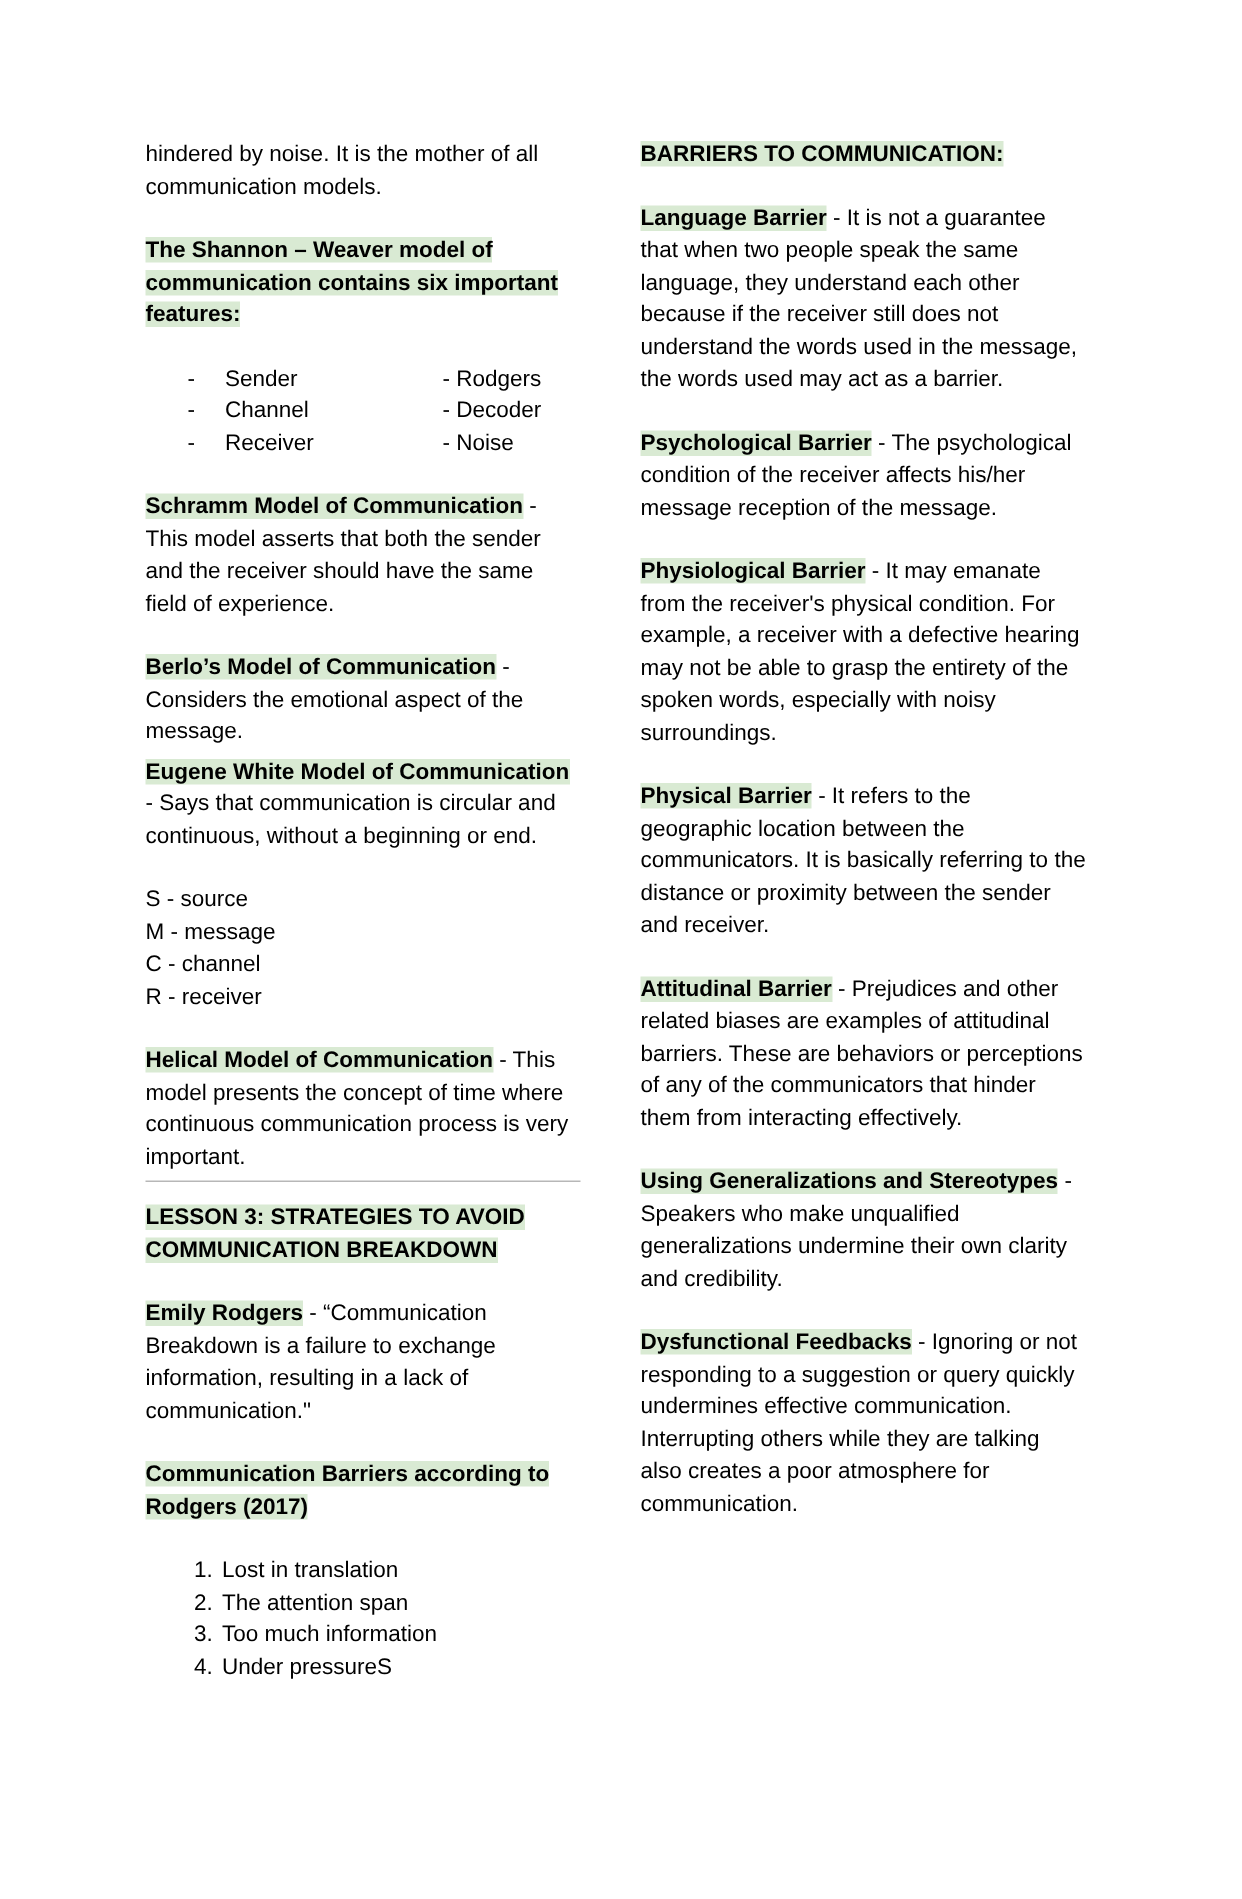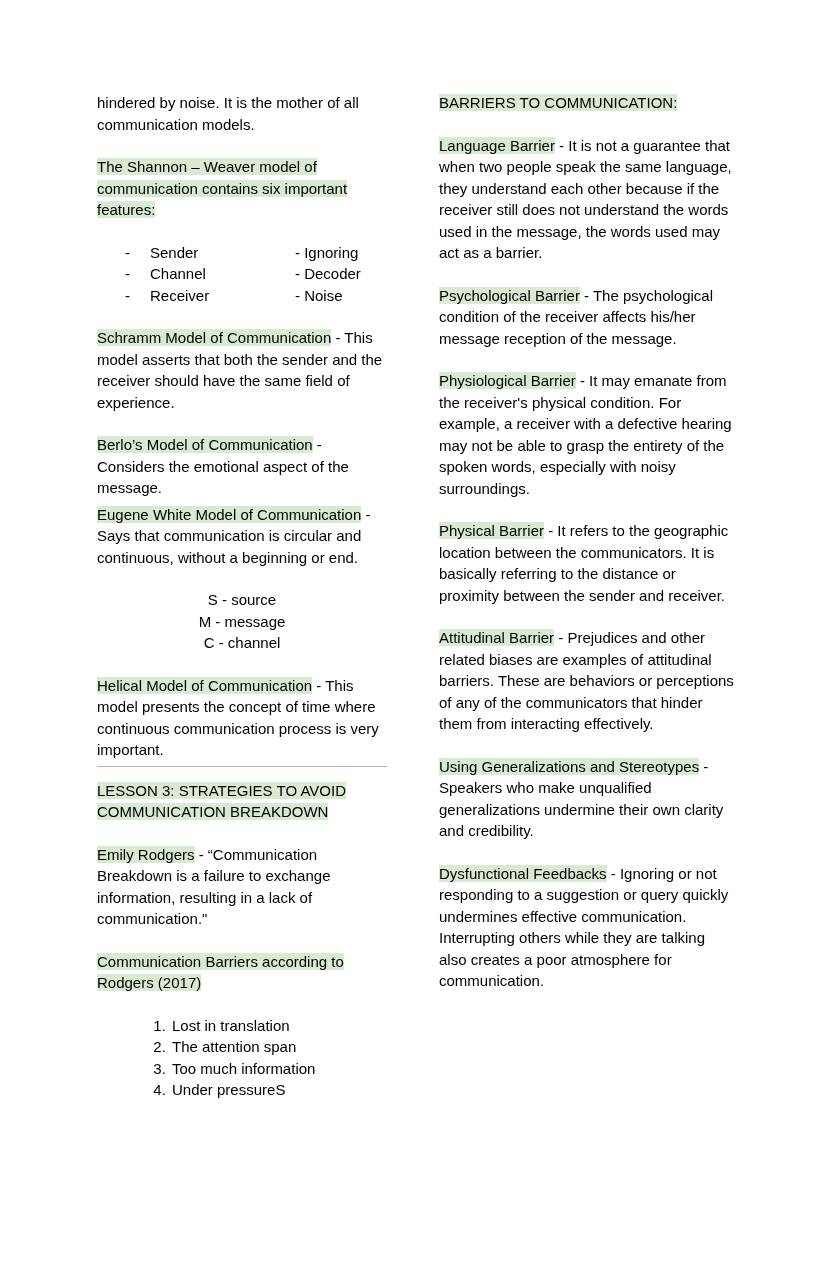--- a/index.html
+++ b/index.html
@@ -9,69 +9,69 @@
     background: #ffffff;
     color: #000000;
     font-family: "Liberation Sans", sans-serif;
     font-size: 15px;
     line-height: 21.5px;
     overflow: hidden;
   }
   .page {
     box-sizing: border-box;
     display: flex;
-    gap: 52px;
+    gap: 40px;
     padding: 92px 0 0 97px;
   }
   .col-left  { width: 290px; flex: 0 0 290px; }
   .col-right { width: 297px; flex: 0 0 297px; }
   p.para { margin: 0 0 21px 0; }
   p.para.tight { margin-bottom: 5px; }
   .hl {
     background: #d9ead3;
-    font-weight: normal;
+    font-weight: bold;
   }
   hr.divider {
     border: none;
     border-top: 1px solid #b7b7b7;
     margin: 0 0 13px 0;
   }
   .dash-list { margin: 0 0 21px 0; }
   .dash-row {
     display: grid;
     grid-template-columns: 25px 145px auto;
     padding-left: 28px;
   }
-  .smcr { margin: 0 0 21px 0; text-align: center; }
+  .smcr { margin: 0 0 21px 0; }
   ol.num-list {
     margin: 0 0 21px 0;
     padding-left: 49px;
   }
-  ol.num-list li { padding-left: 2px; margin-left: 24px; }
+  ol.num-list li { padding-left: 2px; }
 </style>
 </head>
 <body>
 
 <div class="page">
 
   <div class="col-left">
 
     <p class="para">
       <span>hindered by noise. It is the mother of all communication models.</span>
     </p>
 
     <p class="para">
       <span class="hl">The Shannon – Weaver model of communication contains six important features:</span>
     </p>
 
     <div class="dash-list">
       <div class="dash-row">
         <span>-</span>
         <span>Sender</span>
-        <span>- Ignoring</span>
+        <span>- Rodgers</span>
       </div>
       <div class="dash-row">
         <span>-</span>
         <span>Channel</span>
         <span>- Decoder</span>
       </div>
       <div class="dash-row">
         <span>-</span>
         <span>Receiver</span>
         <span>- Noise</span>
@@ -86,20 +86,21 @@
       <span class="hl">Berlo’s Model of Communication</span><span> - Considers the emotional aspect of the message.</span>
     </p>
 
     <p class="para">
       <span class="hl">Eugene White Model of Communication</span><span> - Says that communication is circular and continuous, without a beginning or end.</span>
     </p>
     <div class="smcr">
       <div>S - source</div>
       <div>M - message</div>
       <div>C - channel</div>
+      <div>R - receiver</div>
     </div>
 
     <p class="para tight">
       <span class="hl">Helical Model of Communication</span><span> - This model presents the concept of time where continuous communication process is very important.</span>
     </p>
 
     <hr class="divider">
 
     <p class="para">
       <span class="hl">LESSON 3: STRATEGIES TO AVOID COMMUNICATION BREAKDOWN</span>

